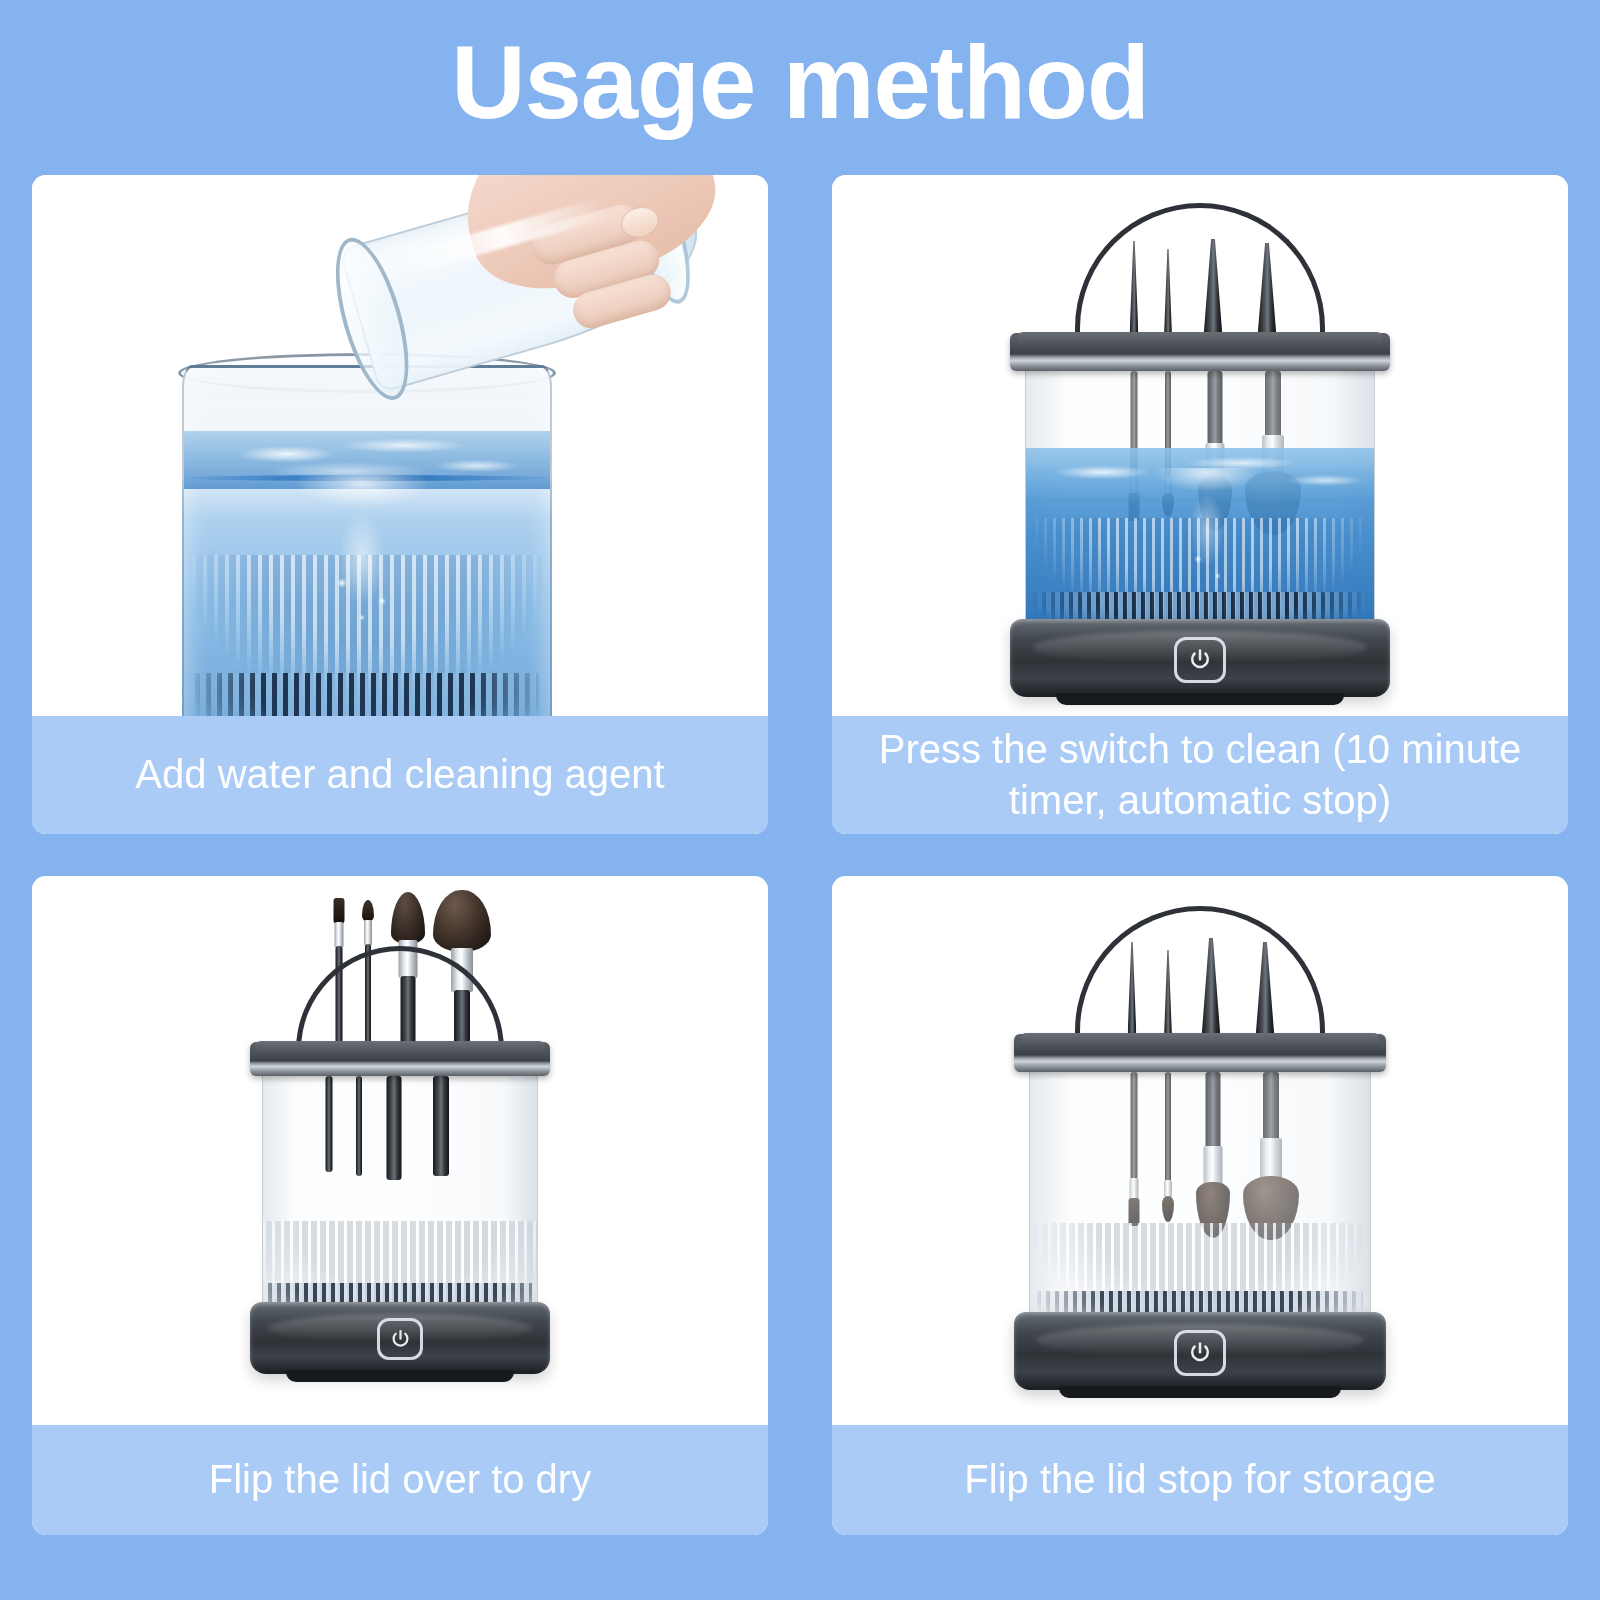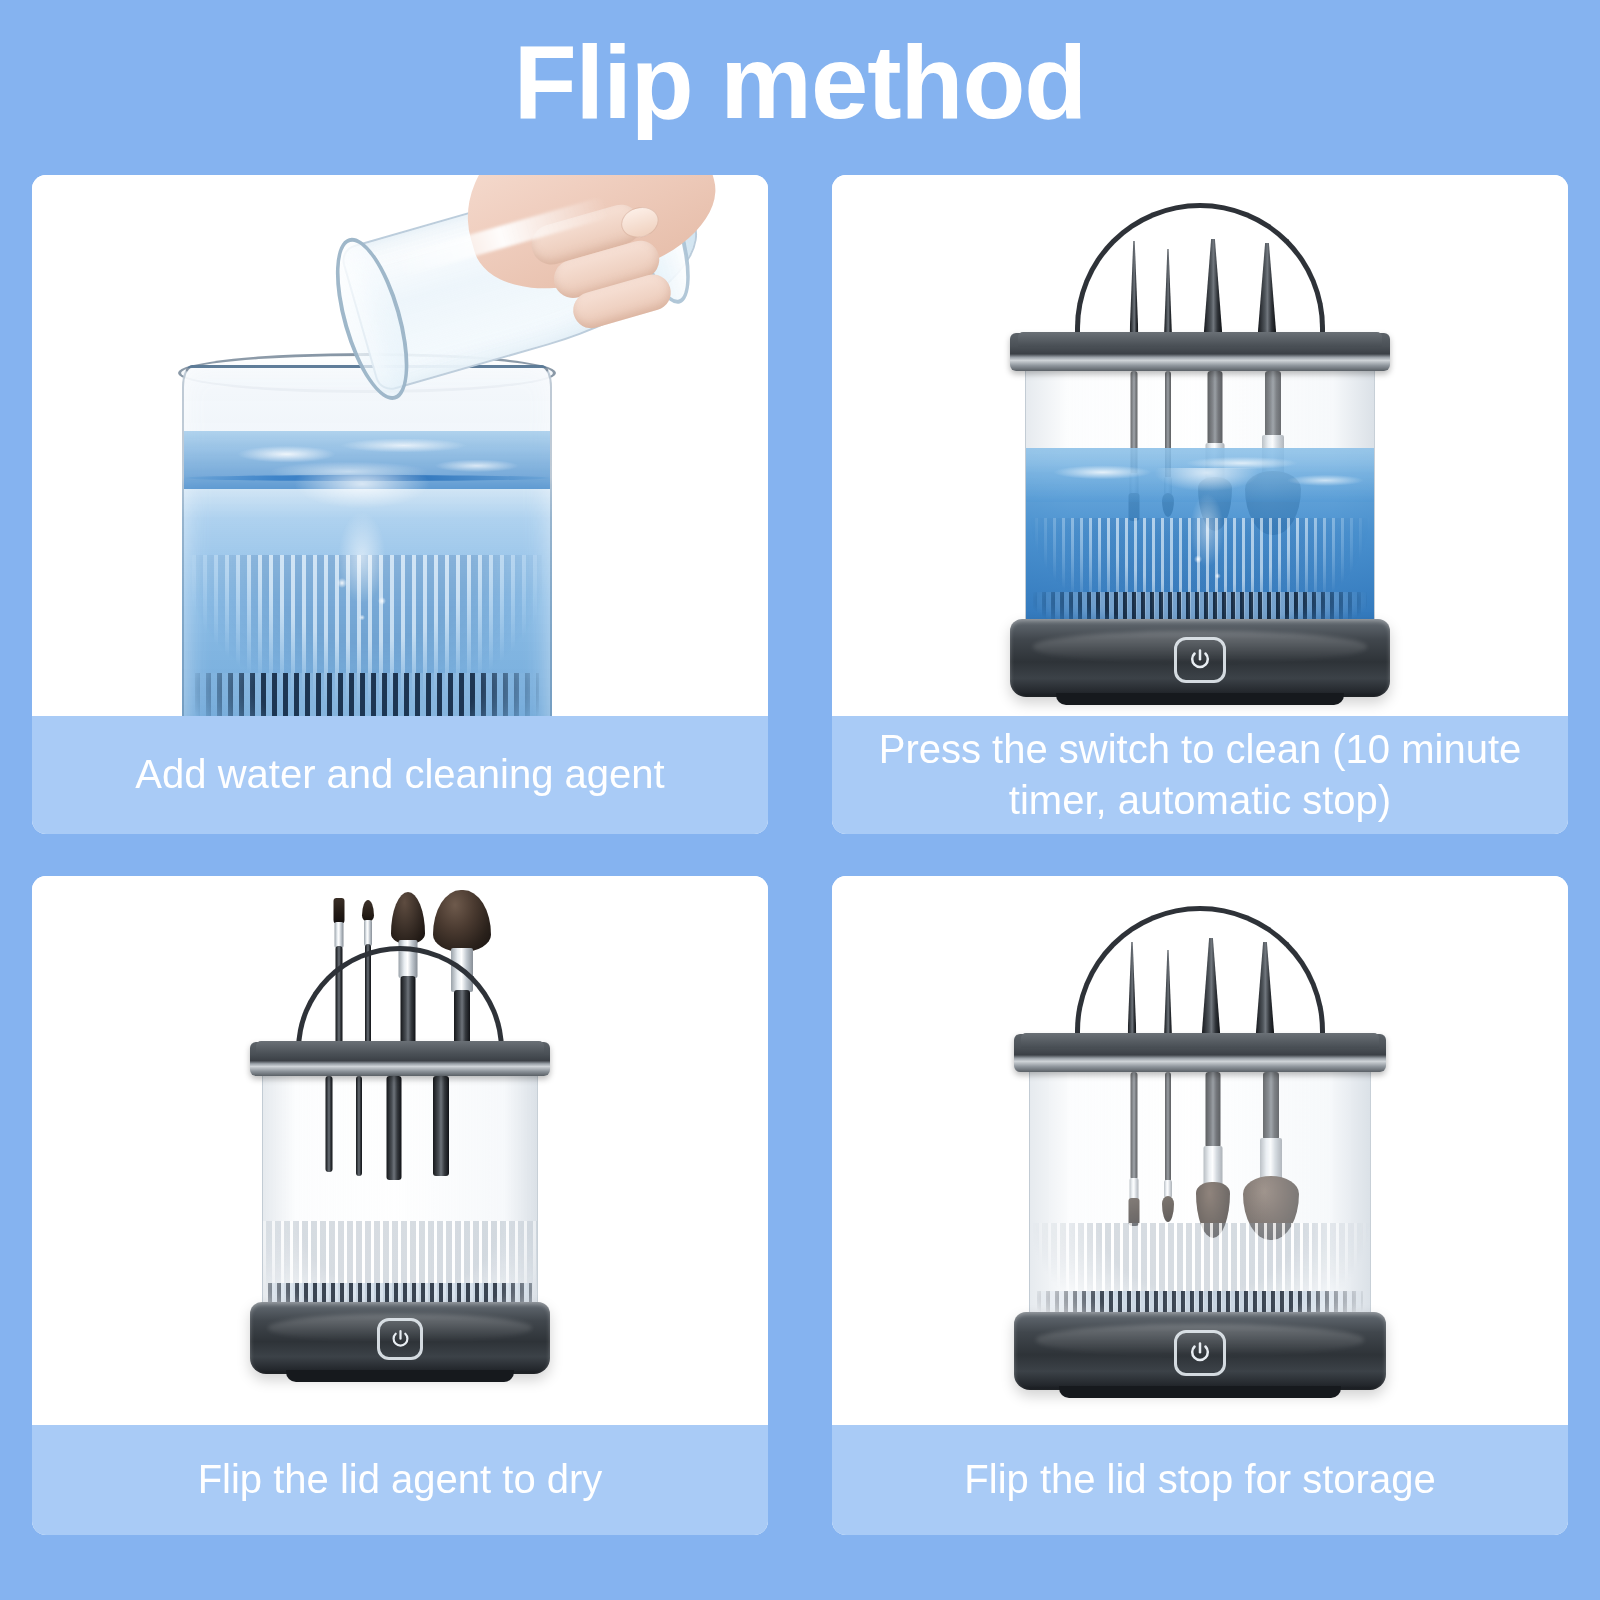--- a/index.html
+++ b/index.html
@@ -448,21 +448,21 @@
     left: 50%;
     transform: translateX(-50%);
     font-size: 9px;
     color: rgba(120,132,145,0.5);
     letter-spacing: 1px;
   }
 </style>
 </head>
 <body>
 
-<div class="page-title">Flip method</div>
+<div class="page-title">Usage method</div>
 
 <div class="grid">
 
   <div class="card">
     <div class="card-image">
 
       <div class="p1-rim"></div>
       <div class="p1-tank"></div>
       <div class="p1-ribs"></div>
       <div class="p1-ribs-dark"></div>
@@ -619,21 +619,21 @@
             <svg width="23" height="23" viewBox="0 0 24 24" fill="none" stroke="#e8edf2" stroke-width="2.3" stroke-linecap="round">
               <path d="M12 3.2 V 11.2"></path>
               <path d="M7.0 6.0 A 7.2 7.2 0 1 0 17.0 6.0"></path>
             </svg>
           </div>
           <div class="dev-feet"></div>
         </div>
 
       </div>
     </div>
-    <div class="card-caption cap-short">Flip the lid agent to dry</div>
+    <div class="card-caption cap-short">Flip the lid over to dry</div>
   </div>
 
   <div class="card">
     <div class="card-image">
       <div class="device" style="left:182px; top:16px; width:372px; height:500px;">
 
         <div class="dev-handle" style="top:14px; width:250px; height:152px; border-radius:130px 130px 0 0;"></div>
         <div class="dev-pin" style="left:56px; top:156px;"></div>
         <div class="dev-pin" style="right:56px; top:156px;"></div>
 

